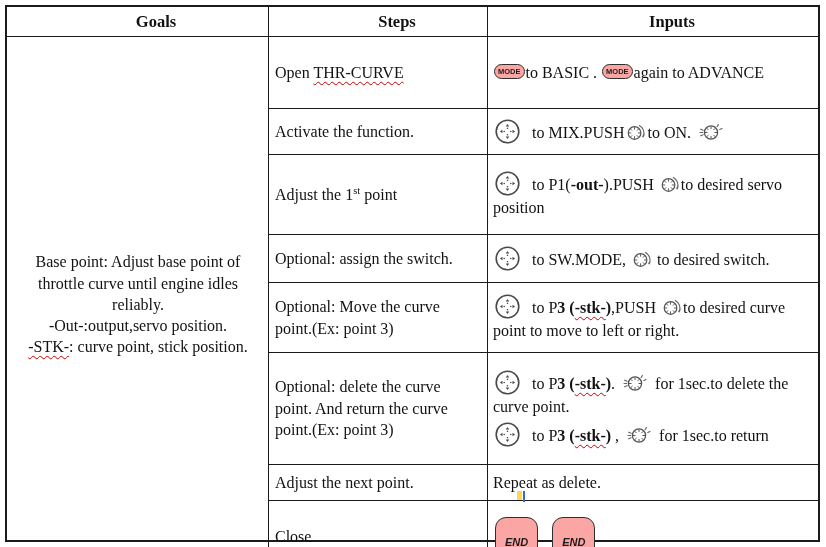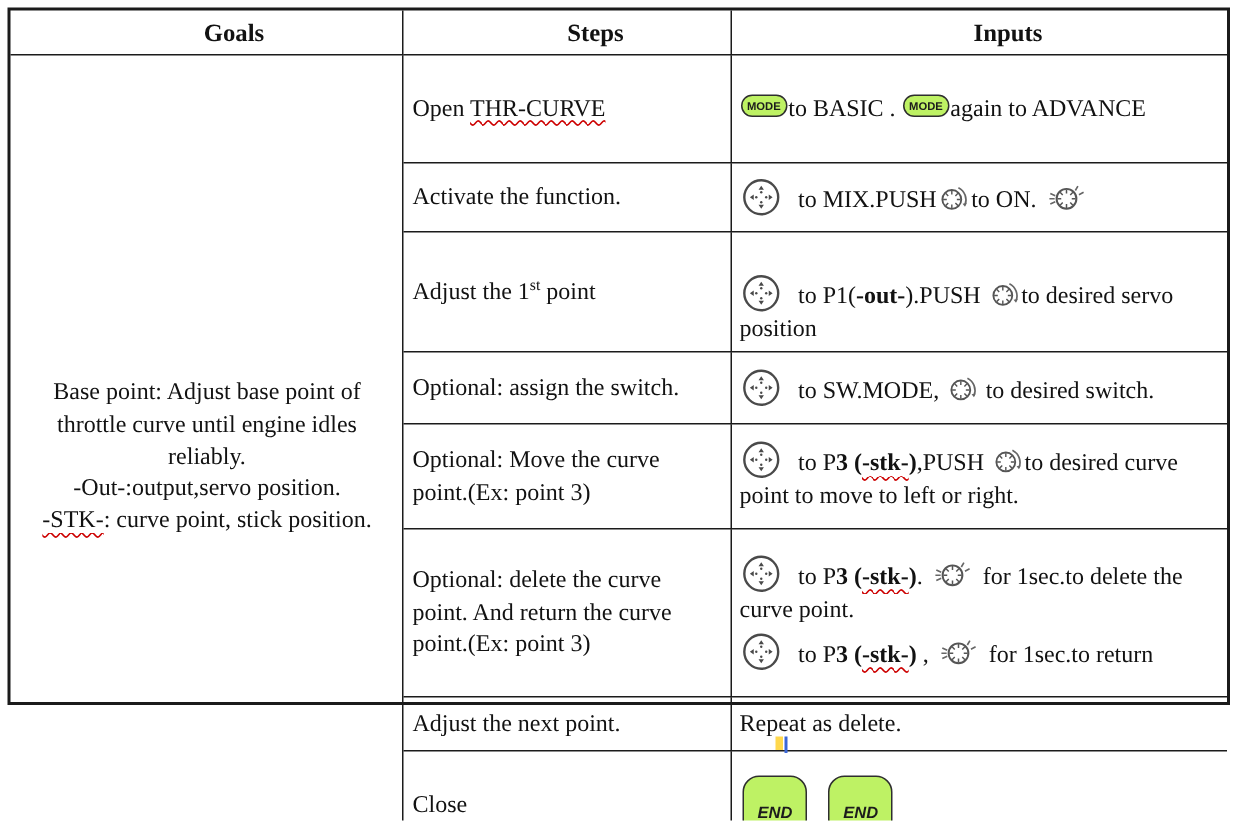--- a/index.html
+++ b/index.html
@@ -1,21 +1,21 @@
 <!DOCTYPE html>
 <html><head>
 <meta charset="utf-8">
 <style>
   html,body{margin:0;padding:0;}
   body{
     width:826px;height:547px;position:relative;background:#ffffff;
     font-family:"Liberation Serif",serif;color:#121212;overflow:hidden;
   }
   .table{
-    position:absolute;left:5px;top:5px;width:815px;height:465px;
+    position:absolute;left:5px;top:5px;width:815px;height:537px;
     box-sizing:border-box;border:2px solid #1b1b1b;
     display:grid;
     grid-template-columns:262px 219px 1fr;
     grid-template-rows:30px 72px 46px 80px 48px 70px 112px 36px 1fr;
   }
   .cell{box-sizing:border-box;display:flex;flex-direction:column;justify-content:center;}
   .br{border-right:1px solid #1b1b1b;}
   .bb{border-bottom:1px solid #1b1b1b;}
   .hcell{flex-direction:row;align-items:center;font-weight:700;font-size:16.5px;}
   .h-goals{padding-left:37px;}
@@ -28,21 +28,21 @@
   .gline{margin:0;text-align:center;}
   .seg-t{font-weight:400;}
   .seg-b{font-weight:700;}
   .seg-s,.seg-bs{
     text-decoration-line:underline;text-decoration-style:wavy;
     text-decoration-color:#cc0000;text-decoration-thickness:1px;text-underline-offset:3px;
   }
   .seg-bs{font-weight:700;}
   .seg-sup{vertical-align:super;font-size:10.5px;}
   .pill{
-    display:inline-block;border:1.4px solid #2e2e2e;background:#bef264;
+    display:inline-block;border:1.4px solid #2e2e2e;background:#fca5a5;
     font-family:"Liberation Sans",sans-serif;font-weight:700;line-height:1;color:#1c1c1c;
   }
   .pill-mode{font-size:7.5px;border-radius:8px;padding:2.5px 3px;vertical-align:4px;margin:0 1px;}
   .pill-end{font-size:11px;border-radius:11px;border-width:1.7px;padding:19px 9px;vertical-align:-2px;margin:12px 12px 0 2px;font-style:italic;}
   .ic-nav{vertical-align:-7px;margin:0 7px 0 1px;}
   .ic-dial{vertical-align:-5px;margin:0 1px;}
   .ic-glow{vertical-align:-5px;margin:0 3px;}
   .artifact{position:absolute;left:517px;top:491px;height:11px;}
   .art-y{display:inline-block;width:5px;height:9px;background:#ffd84d;vertical-align:top;}
   .art-b{display:inline-block;width:2px;height:11px;background:#3a66d6;vertical-align:top;margin-left:1px;}
@@ -89,21 +89,21 @@
       <path d="M20.4 13.9l-1.2 2.7-1.7-2.1z" fill="#666"></path>
     </svg><span class="seg-t">to ON. </span><svg class="ic-glow" width="26" height="22" viewBox="0 0 26 22">
       <circle cx="13" cy="11.5" r="6.6" fill="none" stroke="#555" stroke-width="1.3"></circle>
       <path d="M19.1 11.5h-2.6 M13 17.6v-2.6 M6.9 11.5h2.6 M13 5.4v2.6 M17.3 15.8l-1.8-1.8 M8.7 15.8l1.8-1.8 M8.7 7.2l1.8 1.8 M17.3 7.2l-1.8 1.8" stroke="#555" stroke-width="1" fill="none"></path>
       <path d="M2.2 8l3.3 1.5 M1.6 11.5h3.5 M2.2 15l3.3-1.5 M20.6 3.1l-1.7 2.9 M24.4 7.2l-3.1 1.6" stroke="#666" stroke-width="1.1" fill="none"></path>
     </svg></div>
     </div>
     <div class="cell step-cell br bb" style="grid-row: 4;">
       <div><span class="seg-t">Adjust the 1</span><span class="seg-sup">st</span><span class="seg-t"> point</span></div>
     </div>
-    <div class="cell input-cell bb" style="grid-row: 4; justify-content: flex-end;">
+    <div class="cell input-cell bb" style="grid-row: 4;">
       <div class="iline"><svg class="ic-nav" width="27" height="27" viewBox="0 0 27 27">
       <circle cx="13.5" cy="13.5" r="11.3" fill="none" stroke="#4a4a4a" stroke-width="1.6"></circle>
       <path d="M13.5 5.9l1.8 2.6h-3.6z M13.5 21.1l1.8-2.6h-3.6z M5.9 13.5l2.6-1.8v3.6z M21.1 13.5l-2.6-1.8v3.6z" fill="#4a4a4a"></path>
       <circle cx="13.5" cy="10.2" r="0.8" fill="#4a4a4a"></circle>
           <circle cx="13.5" cy="16.8" r="0.8" fill="#4a4a4a"></circle>
       <circle cx="10.2" cy="13.5" r="0.8" fill="#4a4a4a"></circle>
           <circle cx="16.8" cy="13.5" r="0.8" fill="#4a4a4a"></circle>
     </svg><span class="seg-t"> to P1(</span><span class="seg-b">-out-</span><span class="seg-t">).PUSH </span><svg class="ic-dial" width="21" height="21" viewBox="0 0 22 22">
       <circle cx="10" cy="11.5" r="6.6" fill="none" stroke="#555" stroke-width="1.3"></circle>
       <path d="M16.1 11.5h-2.6 M10 17.6v-2.6 M3.9 11.5h2.6 M10 5.4v2.6 M14.3 15.8l-1.8-1.8 M5.7 15.8l1.8-1.8 M5.7 7.2l1.8 1.8 M14.3 7.2l-1.8 1.8" stroke="#555" stroke-width="1" fill="none"></path>

